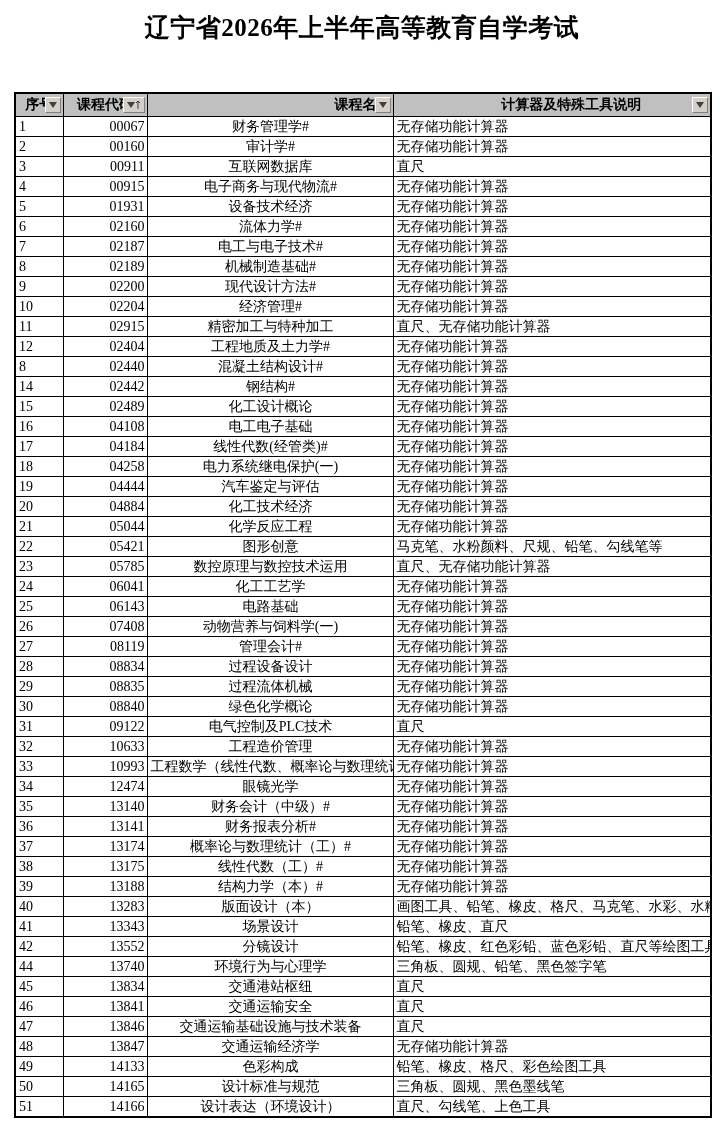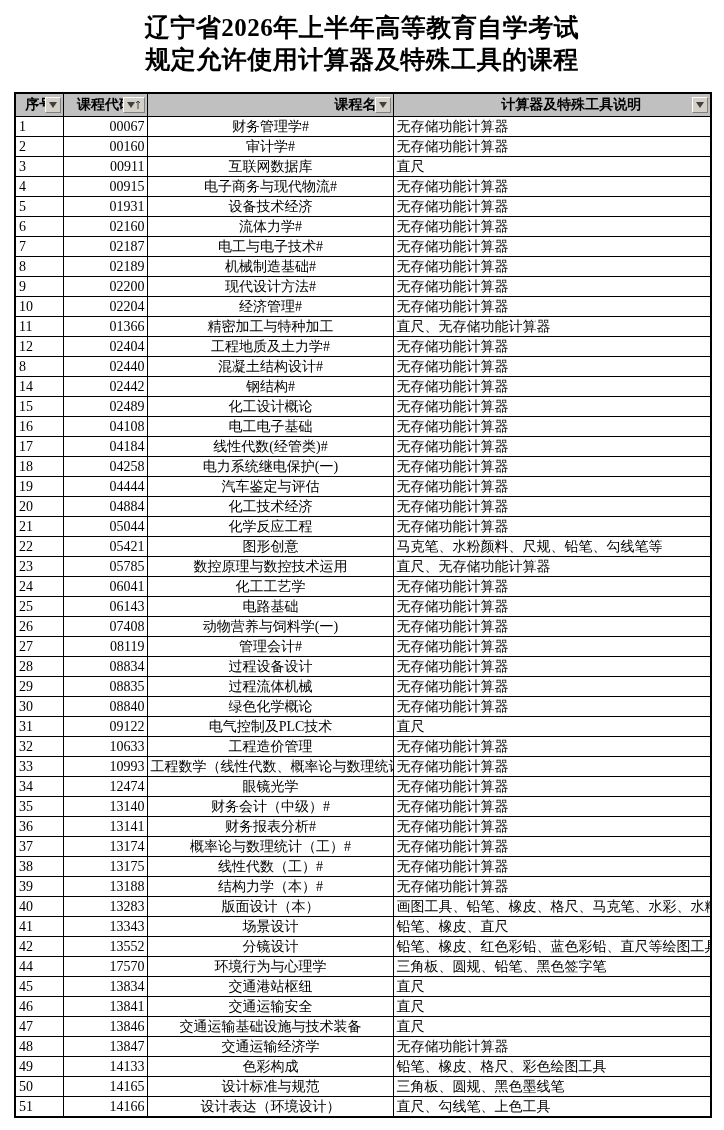--- a/index.html
+++ b/index.html
@@ -106,21 +106,20 @@
   tbody td.cell-name { text-align: center; }
   tbody td.cell-tool { text-align: left; }
 </style>
 </head>
 <body>
 
 <div class="page">
 
   <div class="title-block">
     <div class="title-line">辽宁省2026年上半年高等教育自学考试</div>
-    <div class="title-line">规定允许使用计算器及特殊工具的课程</div>
   </div>
 
   <div class="table-wrap">
     <table class="grid">
       <colgroup>
         <col class="c-idx">
         <col class="c-code">
         <col class="c-name">
         <col class="c-tool">
       </colgroup>
@@ -218,21 +217,21 @@
             <td class="cell-tool">无存储功能计算器</td>
           </tr>
           <tr>
             <td class="cell-idx">10</td>
             <td class="cell-code">02204</td>
             <td class="cell-name">经济管理#</td>
             <td class="cell-tool">无存储功能计算器</td>
           </tr>
           <tr>
             <td class="cell-idx">11</td>
-            <td class="cell-code">01366</td>
+            <td class="cell-code">02915</td>
             <td class="cell-name">精密加工与特种加工</td>
             <td class="cell-tool">直尺、无存储功能计算器</td>
           </tr>
           <tr>
             <td class="cell-idx">12</td>
             <td class="cell-code">02404</td>
             <td class="cell-name">工程地质及土力学#</td>
             <td class="cell-tool">无存储功能计算器</td>
           </tr>
           <tr>
@@ -410,21 +409,21 @@
             <td class="cell-tool">铅笔、橡皮、直尺</td>
           </tr>
           <tr>
             <td class="cell-idx">42</td>
             <td class="cell-code">13552</td>
             <td class="cell-name">分镜设计</td>
             <td class="cell-tool">铅笔、橡皮、红色彩铅、蓝色彩铅、直尺等绘图工具</td>
           </tr>
           <tr>
             <td class="cell-idx">44</td>
-            <td class="cell-code">17570</td>
+            <td class="cell-code">13740</td>
             <td class="cell-name">环境行为与心理学</td>
             <td class="cell-tool">三角板、圆规、铅笔、黑色签字笔</td>
           </tr>
           <tr>
             <td class="cell-idx">45</td>
             <td class="cell-code">13834</td>
             <td class="cell-name">交通港站枢纽</td>
             <td class="cell-tool">直尺</td>
           </tr>
           <tr>

